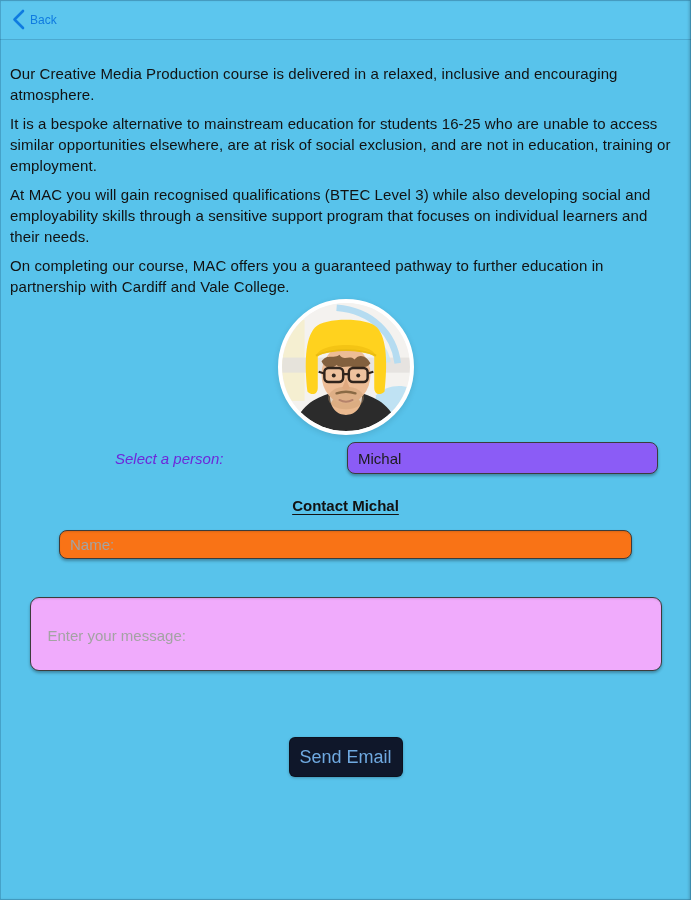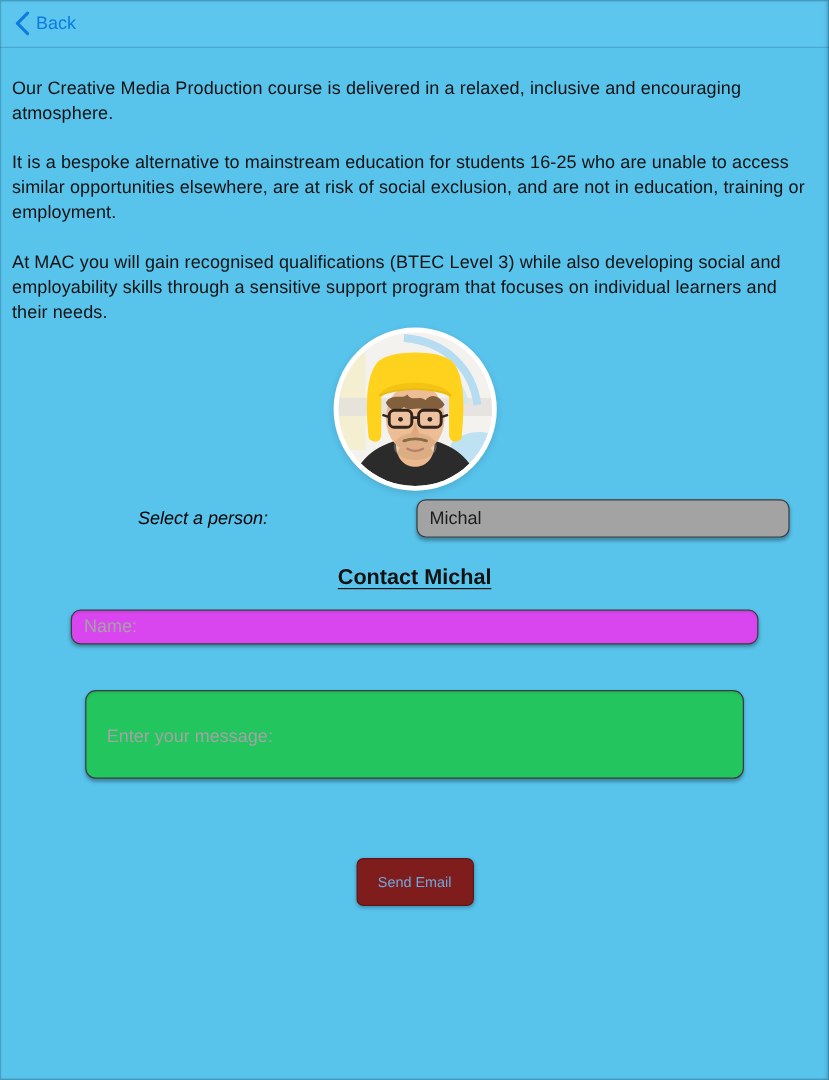--- a/index.html
+++ b/index.html
@@ -25,21 +25,21 @@
     border-bottom: 1px solid rgba(0,40,70,0.18);
     display: flex;
     align-items: center;
     padding-left: 12px;
   }
   .back-btn {
     display: inline-flex;
     align-items: center;
     gap: 5px;
     color: #0f7be0;
-    font-size: 15px;
+    font-size: 12px;
     cursor: pointer;
     background: none; border: none;
     font-family: inherit;
   }
   .back-btn svg { display: block; }
 
   
   .content { padding: 0 10px; }
 
   .page-title {
@@ -47,21 +47,21 @@
     text-align: center;
     font-size: 23px;
     font-weight: 700;
     text-decoration: underline;
     text-underline-offset: 3px;
   }
 
   .body-text p {
     font-size: 15px;
     line-height: 21px;
-    margin-top: 20px;
+    margin-top: 8px;
     letter-spacing: 0.1px;
   }
   .body-text p:first-child { margin-top: 23px; }
 
   
   .avatar-wrap {
     display: flex;
     justify-content: center;
     margin-top: 2px;
   }
@@ -79,98 +79,98 @@
   .select-row {
     display: flex;
     align-items: center;
     margin-top: 7px;
     height: 32px;
   }
   .select-label {
     font-style: italic;
     font-size: 15px;
     margin-left: 105px;
-    color: #000000;
+    color: #6d28d9;
     white-space: nowrap;
   }
   .person-input {
     margin-left: auto;
     margin-right: 23px;
     width: 311px;
     height: 32px;
     border: 1px solid #3c3c3c;
     border-radius: 8px;
-    background: #a3a3a3;
+    background: #8b5cf6;
     font-family: inherit;
     font-size: 15px;
     color: #1c1c1c;
     padding: 0 10px;
     box-shadow: 0 2px 3px rgba(0,0,0,0.30);
     outline: none;
   }
 
   
   .contact-heading {
     margin-top: 23px;
     text-align: center;
-    font-size: 18px;
+    font-size: 15px;
     font-weight: 600;
     text-decoration: underline;
     text-underline-offset: 3px;
   }
   .form-field {
     display: block;
     margin: 16px auto 0 auto;
     width: 573px;
     height: 29px;
     border: 1px solid #3c3c3c;
     border-radius: 8px;
-    background: #d946ef;
+    background: #f97316;
     font-family: inherit;
     font-size: 15px;
     color: #1c1c1c;
     padding: 0 10px;
     box-shadow: 0 2px 3px rgba(0,0,0,0.30), inset 0 2px 2px -1px rgba(0,0,0,0.12);
     outline: none;
   }
   .form-field::placeholder, .message-area::placeholder, .person-input::placeholder {
     color: #a3a3a3;
     opacity: 1;
   }
   .message-area {
     display: block;
     margin: 38px auto 0 auto;
-    width: 549px;
+    width: 632px;
     height: 74px;
     border: 1px solid #3c3c3c;
     border-radius: 9px;
-    background: #22c55e;
+    background: #f0abfc;
     font-family: inherit;
     font-size: 15px;
     color: #1c1c1c;
     padding: 29px 18px 0 17px;
     resize: none;
     box-shadow: 0 2px 3px rgba(0,0,0,0.30), inset 0 2px 2px -1px rgba(0,0,0,0.12);
     outline: none;
     overflow: hidden;
   }
 
   .send-row {
     display: flex;
     justify-content: center;
     margin-top: 66px;
   }
   .send-btn {
-    width: 98px;
+    width: 114px;
     height: 40px;
-    background: #7f1d1d;
+    background: #0f172a;
     border: 1px solid rgba(0,0,0,0.25);
     border-radius: 6px;
     font-family: inherit;
-    font-size: 12px;
+    font-size: 18px;
     color: #6fa9e0;
     cursor: pointer;
     box-shadow: 0 1px 3px rgba(0,0,0,0.25);
   }
 </style>
 </head>
 <body>
 
 <div class="navbar">
   <button class="back-btn">
@@ -183,20 +183,21 @@
   </button>
 </div>
 
 <div class="content">
 
 
   <div class="body-text">
     <p>Our Creative Media Production course is delivered in a relaxed, inclusive and encouraging atmosphere.</p>
     <p>It is a bespoke alternative to mainstream education for students 16-25 who are unable to access similar opportunities elsewhere, are at risk of social exclusion, and are not in education, training or employment.</p>
     <p>At MAC you will gain recognised qualifications (BTEC Level 3) while also developing social and employability skills through a sensitive support program that focuses on individual learners and their needs.</p>
+    <p>On completing our course, MAC offers you a guaranteed pathway to further education in partnership with Cardiff and Vale College.</p>
   </div>
 
   <div class="avatar-wrap">
     <div class="avatar">
       <svg viewBox="0 0 136 136">
         <defs>
           <clipPath id="circ">
               <circle cx="68" cy="68" r="68"></circle>
             </clipPath>
         </defs>

